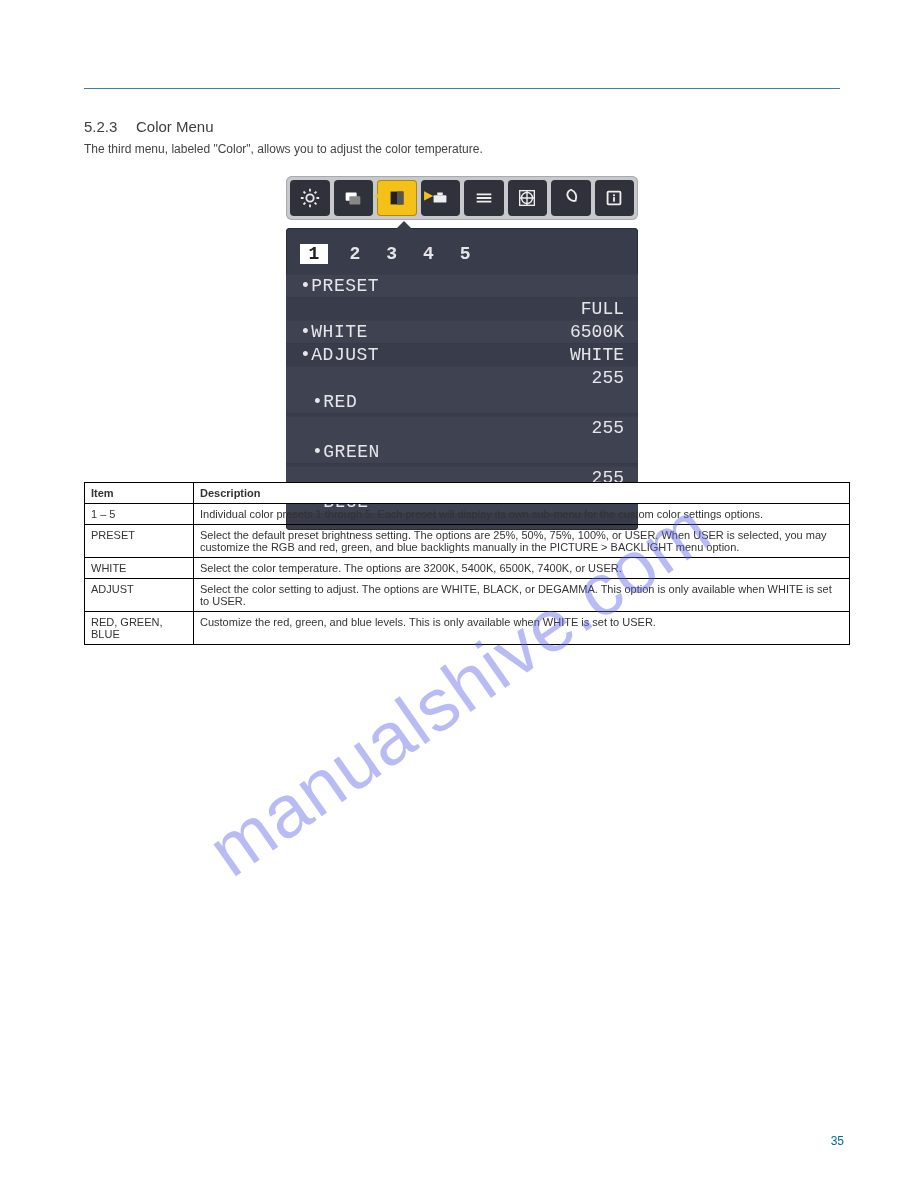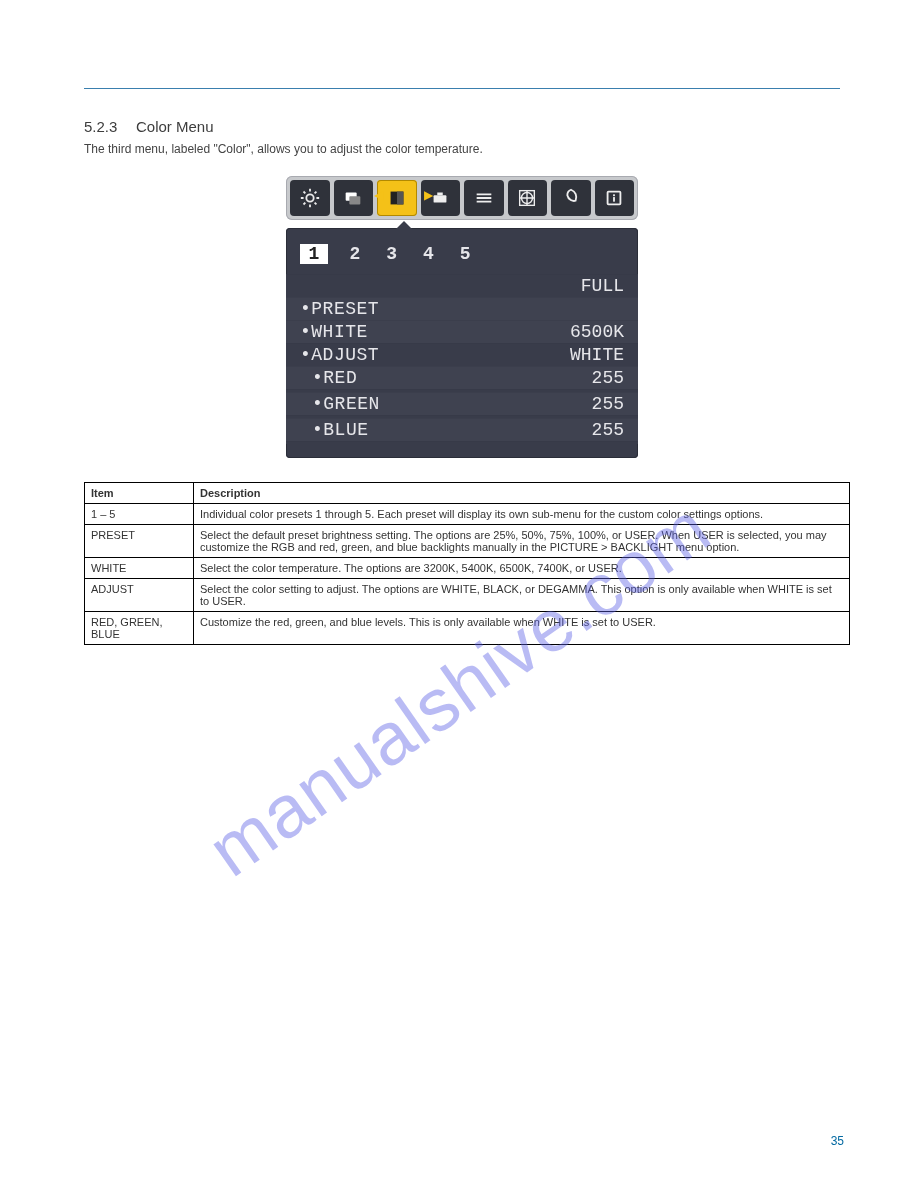--- a/index.html
+++ b/index.html
@@ -142,21 +142,21 @@
   .osd-row {
     display: flex;
     justify-content: space-between;
     padding: 1px 14px;
     background: #3f4250;
     border-top: 1px solid #35384460;
   }
   .osd-row.alt { background: #393c4a; }
   .osd-row .lbl { letter-spacing: 0.5px; }
   .osd-row .val { color: #e6e6ea; }
-  .osd-sub .lbl { padding-left: 12px; }
+  .osd-sub .lbl { padding-left: 12px; margin-top: 24px; }
 
   
   .ic svg { width: 22px; height: 22px; }
 
   
   .desc-table {
     position: absolute;
     top: 482px;
     left: 84px;
     right: 68px;
@@ -268,27 +268,27 @@
     </div>
 
     <div class="osd-panel">
       <div class="osd-tabs">
         <span class="tab-num active">1</span>
         <span class="tab-num">2</span>
         <span class="tab-num">3</span>
         <span class="tab-num">4</span>
         <span class="tab-num">5</span>
       </div>
-      <div class="osd-row alt">
-        <span class="lbl"></span>
-        <span class="val">FULL</span>
-      </div>
       <div class="osd-row">
         <span class="lbl">•<span>PRESET</span></span>
         <span class="val"></span>
+      </div>
+      <div class="osd-row alt">
+        <span class="lbl"></span>
+        <span class="val">FULL</span>
       </div>
       <div class="osd-row">
         <span class="lbl">•<span>WHITE</span></span>
         <span class="val">6500K</span>
       </div>
       <div class="osd-row alt">
         <span class="lbl">•<span>ADJUST</span></span>
         <span class="val">WHITE</span>
       </div>
       <div class="osd-row osd-sub">

